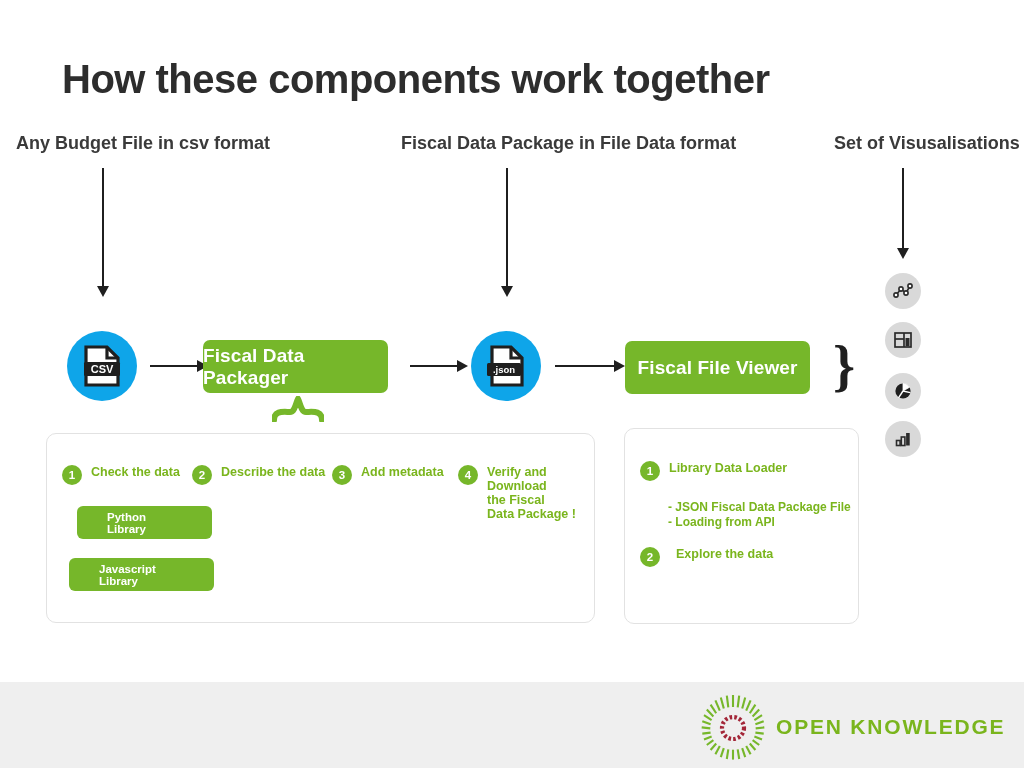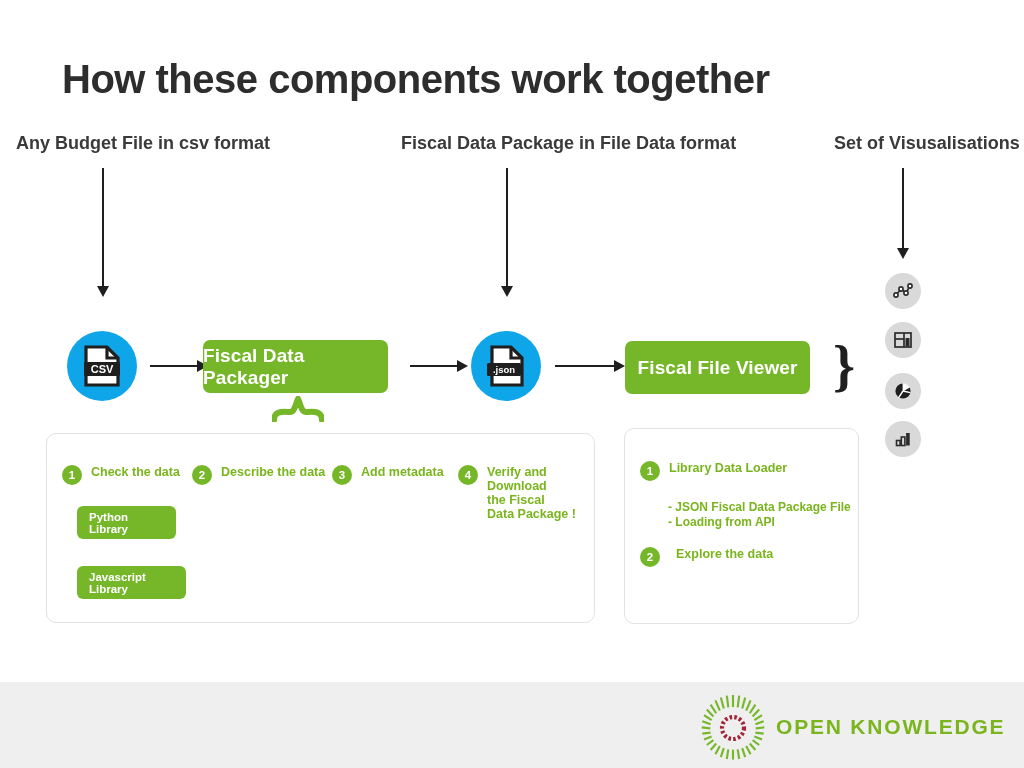--- a/index.html
+++ b/index.html
@@ -208,25 +208,25 @@
   .libbtn {
     position: absolute;
     background: #76b72a;
     border-radius: 6px;
     color: #ffffff;
     font-size: 11.5px;
     font-weight: 700;
     display: flex;
     align-items: center;
     justify-content: center;
-    padding: 0 12px;
+    padding: 0 30px;
     height: 33px;
   }
   .lib-py { left: 77px; top: 506px; width: 75px; }
-  .lib-js { left: 77px; top: 558px; width: 85px; margin-top: 8px; }
+  .lib-js { left: 69px; top: 558px; width: 85px; }
 
   
   .footer {
     position: absolute;
     left: 0; top: 682px;
     width: 1024px; height: 86px;
     background: #efefef;
   }
   .logo {
     position: absolute;

